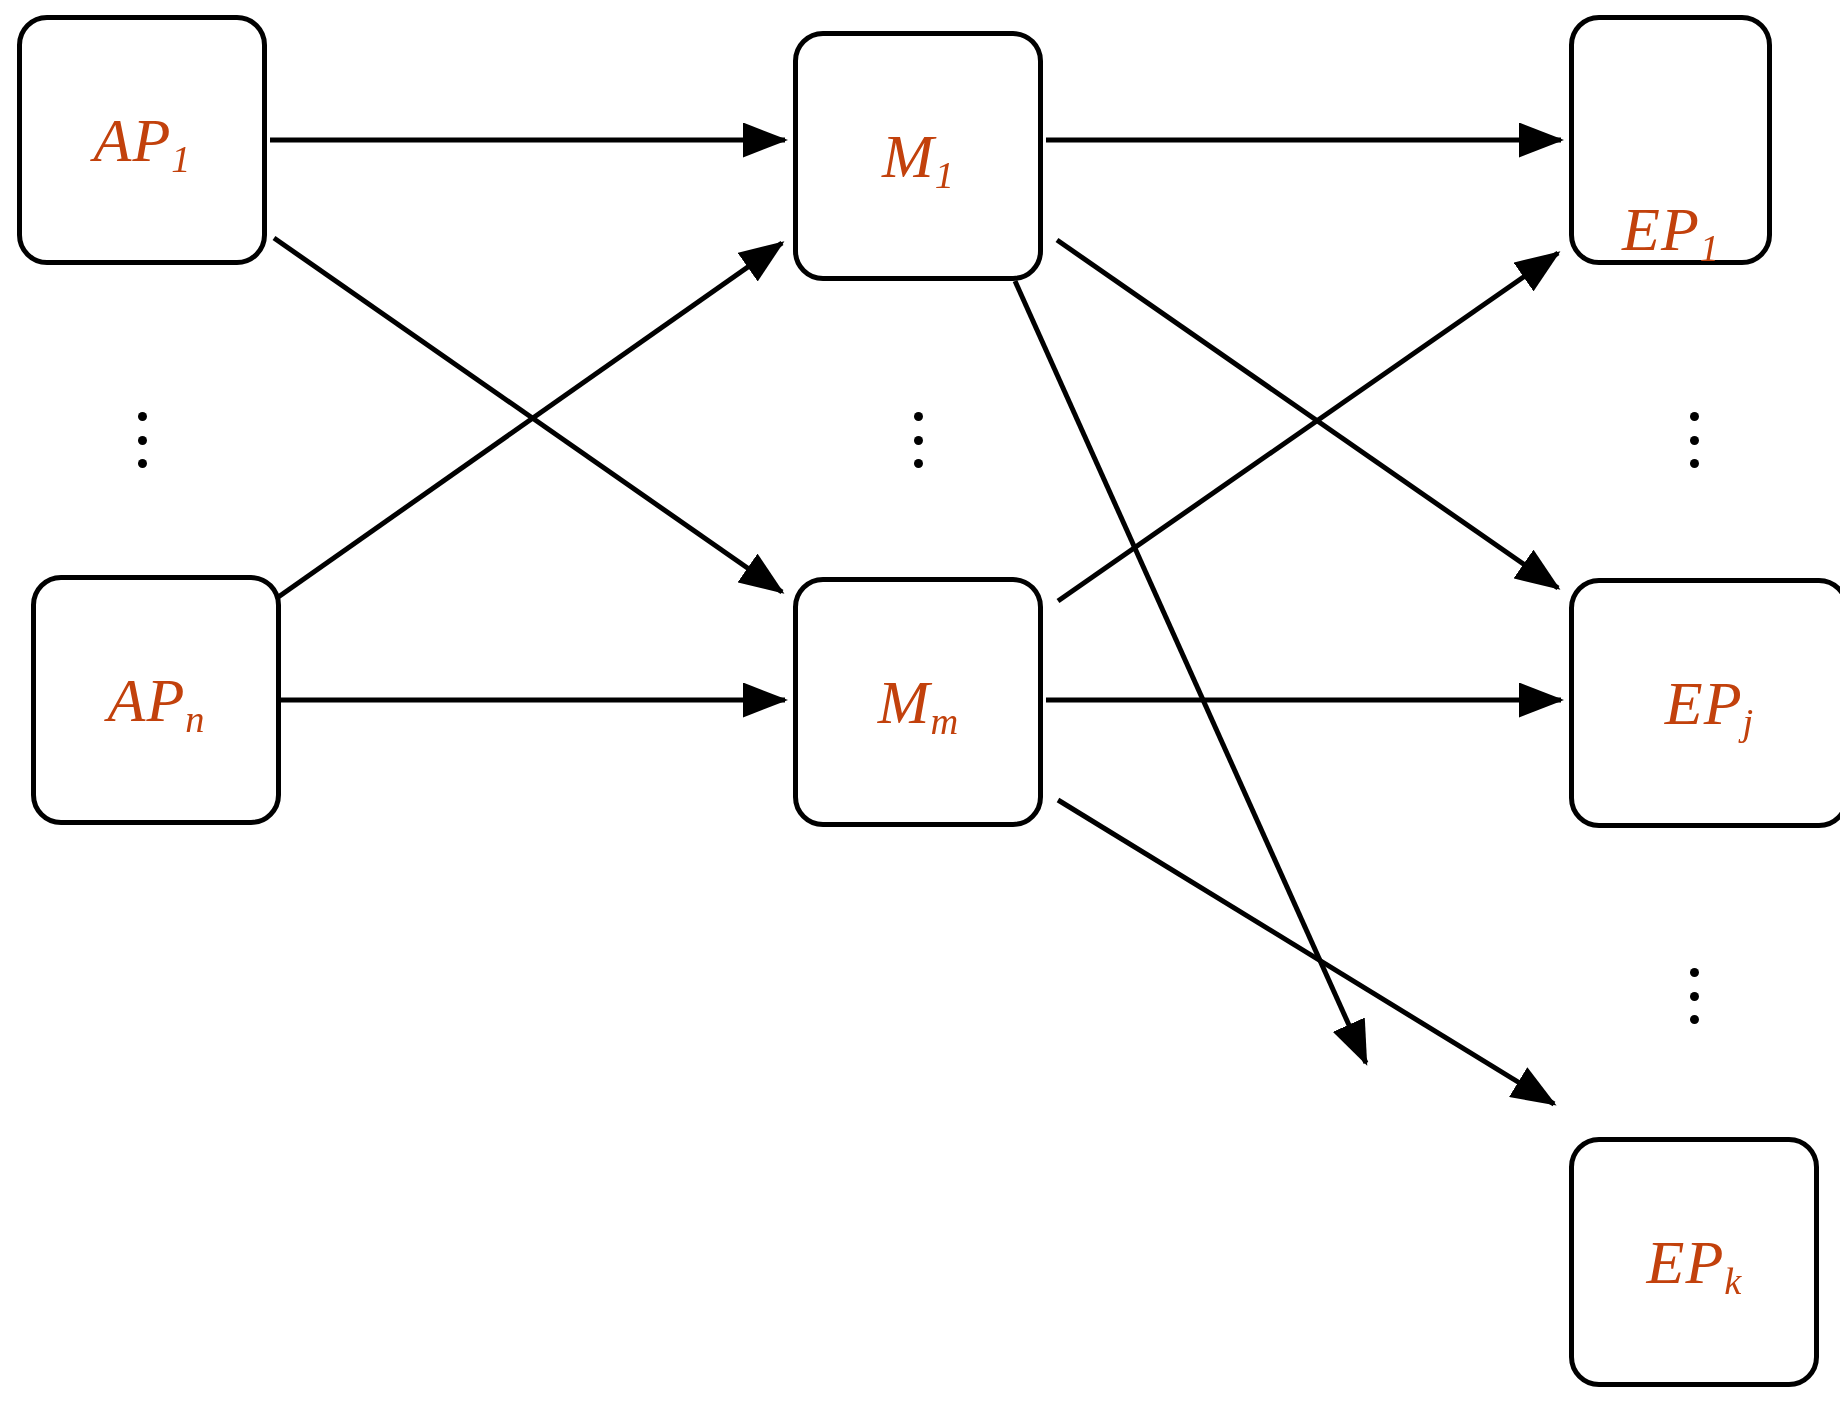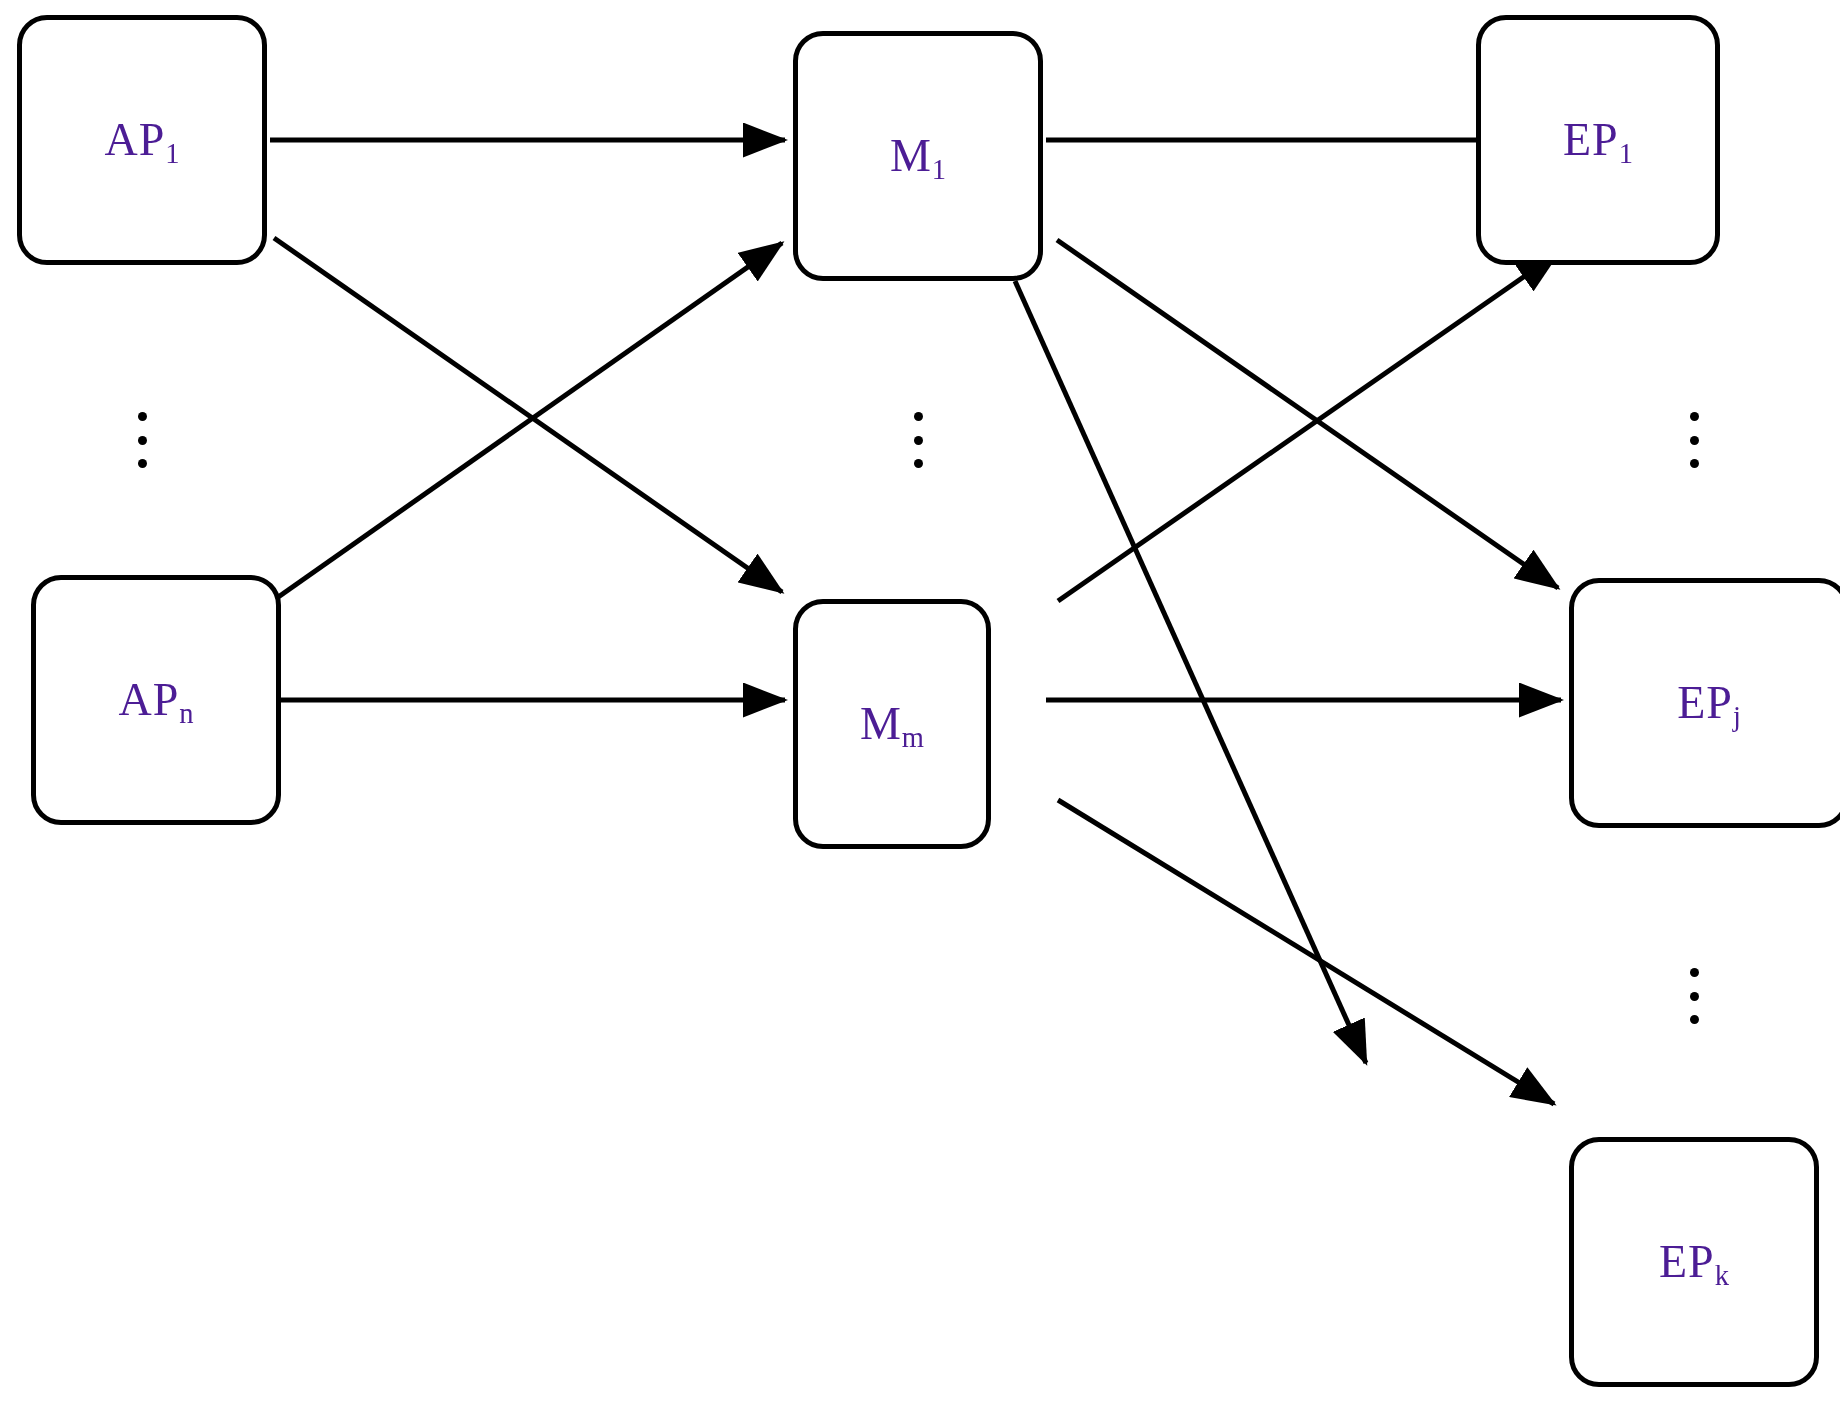--- a/index.html
+++ b/index.html
@@ -30,22 +30,23 @@
     border: 5px solid #000000;
     border-radius: 30px;
     background: #ffffff;
     display: flex;
     align-items: center;
     justify-content: center;
     z-index: 5;
   }
   .node-label {
     font-family: "Liberation Serif", "DejaVu Serif", serif;
-    font-size: 46px;
-    color: #4c1d95;
+    font-style: italic;
+    font-size: 62px;
+    color: #c2410c;
     line-height: 1;
     white-space: nowrap;
     letter-spacing: 1px;
   }
   .node-label sub {
     font-size: 0.62em;
     vertical-align: baseline;
     position: relative;
     top: 0.28em;
     letter-spacing: 0;
@@ -116,27 +117,27 @@
       <span>M</span><sub>1</sub>
     </span>
   </div>
 
   <div class="vdots" style="left:912px; top:412px;">
     <span></span>
       <span></span>
       <span></span>
   </div>
 
-  <div class="node" style="left:793px; top:599px; width:198px; height:250px;">
+  <div class="node" style="left:793px; top:577px; width:250px; height:250px;">
     <span class="node-label">
       <span>M</span><sub>m</sub>
     </span>
   </div>
 
-  <div class="node" style="left:1476px; top:15px; width:244px; height:250px;">
+  <div class="node" style="left:1569px; top:15px; width:203px; height:250px;align-items:flex-end;">
     <span class="node-label">
       <span>EP</span><sub>1</sub>
     </span>
   </div>
 
   <div class="vdots" style="left:1688px; top:412px;">
     <span></span>
       <span></span>
       <span></span>
   </div>

